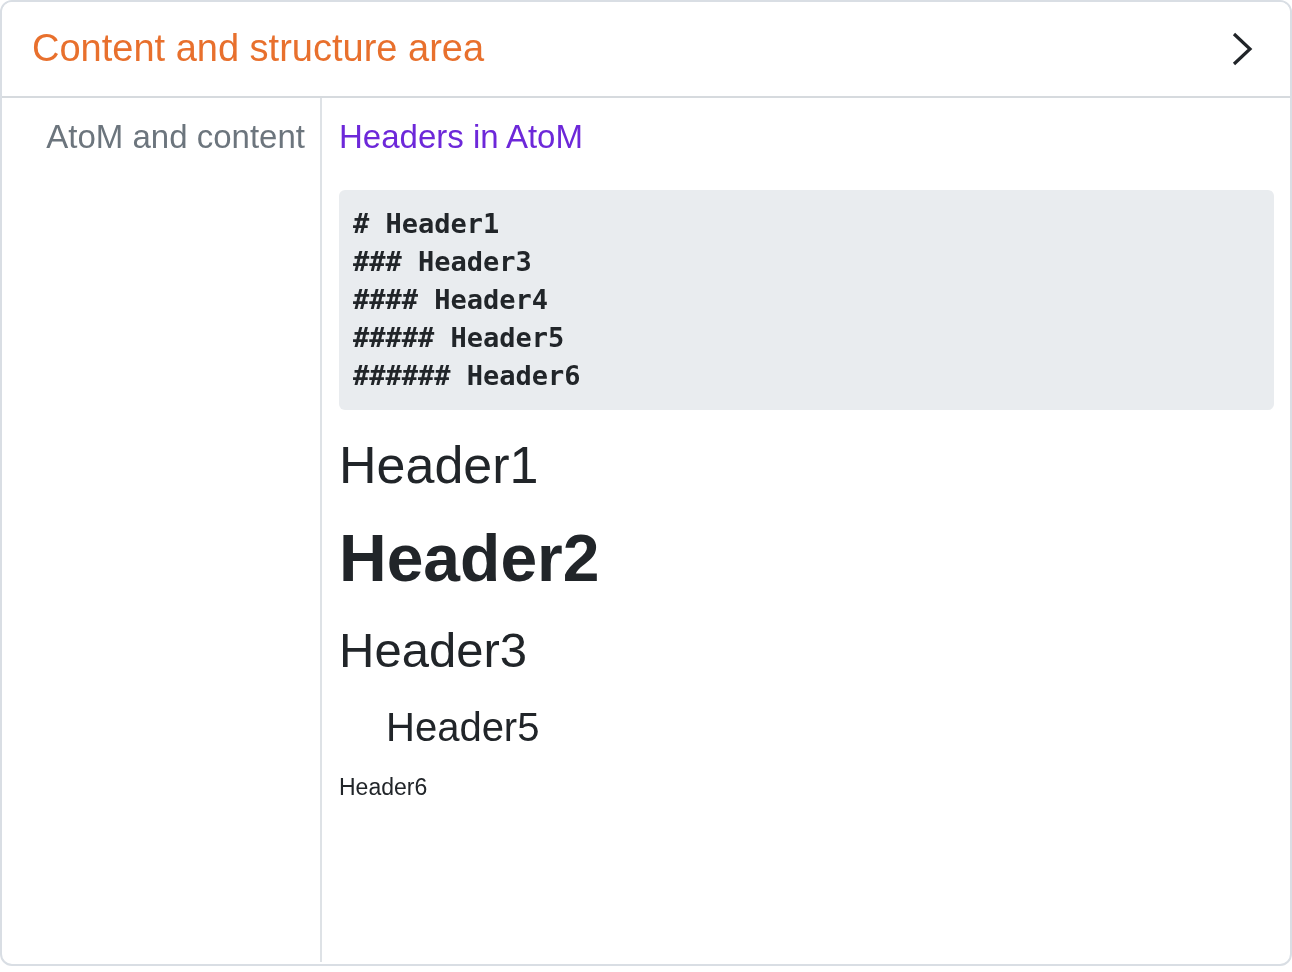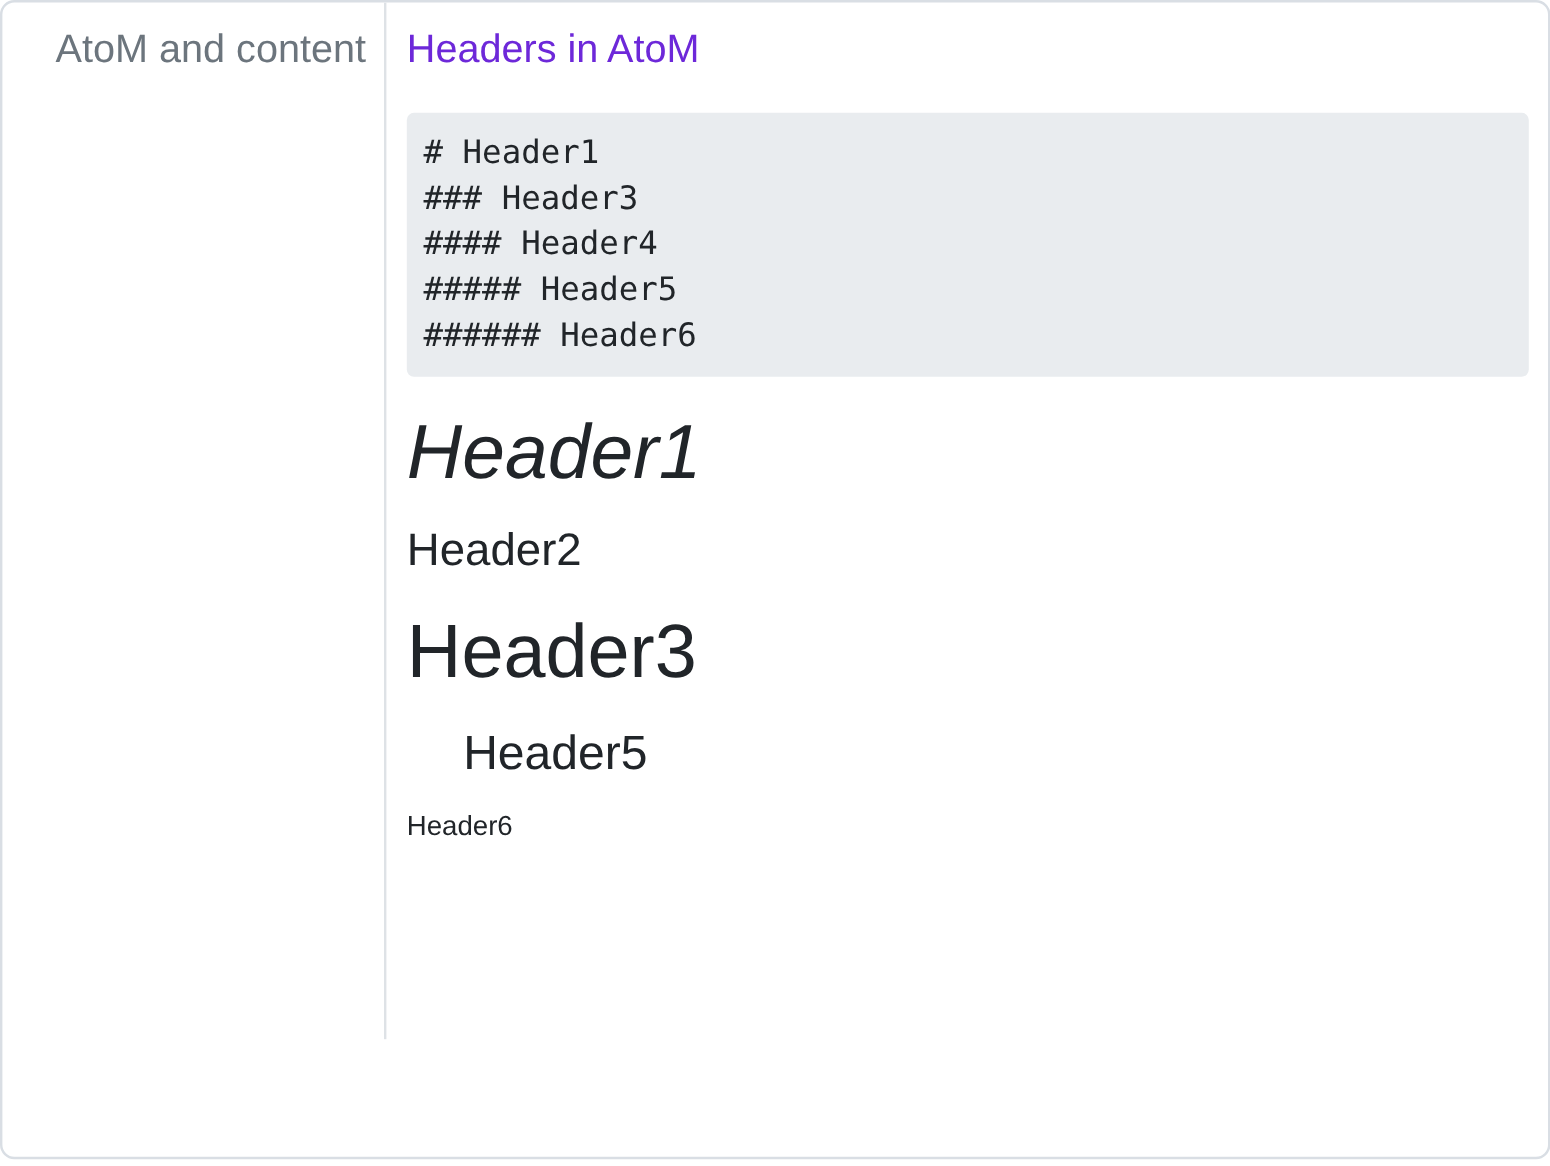--- a/index.html
+++ b/index.html
@@ -84,44 +84,53 @@
   pre.code-block {
     margin: 0 0 24px 0;
     background: #e9ecef;
     border-radius: 6px;
     padding: 15px 14px;
     font-family: "DejaVu Sans Mono", "Liberation Mono", monospace;
     font-size: 27px;
     line-height: 38px;
     color: #212529;
     white-space: pre;
+    font-weight: bold;
   }
   pre.code-block code {
     font-family: inherit;
   }
   .rendered h1, .rendered h2, .rendered h3,
   .rendered h4, .rendered h5, .rendered h6 {
     margin: 0 0 23px 0;
     font-weight: 400;
     line-height: 1.2;
     color: #212529;
   }
-  .rendered h1 { font-size: 64px; font-style: italic; }
-  .rendered h2 { font-size: 38px; }
-  .rendered h3 { font-size: 63px; }
+  .rendered h1 { font-size: 52px; }
+  .rendered h2 { font-size: 66px; font-weight: bold; }
+  .rendered h3 { font-size: 49px; }
   .rendered h4 { font-size: 45px; }
   .rendered h5 { font-size: 40px; margin-left: 47px; }
   .rendered h6 { font-size: 23px; }
 </style>
 </head>
 <body>
 
 <main class="card">
   <section>
 
+    <header class="section-header">
+      <h2 class="section-title">Content and structure area</h2>
+      <span class="chevron">
+        <svg width="24" height="40" viewBox="0 0 24 40" aria-hidden="true">
+          <polyline points="4,5 20,20 4,35" fill="none" stroke="#212529" stroke-width="3.2" stroke-linecap="butt" stroke-linejoin="miter"></polyline>
+        </svg>
+      </span>
+    </header>
 
     <div class="section-body">
 
       <div class="label-col">
         <span class="field-label">AtoM and content</span>
       </div>
 
       <div class="content-col">
 
         <p class="intro">Headers in AtoM</p>

